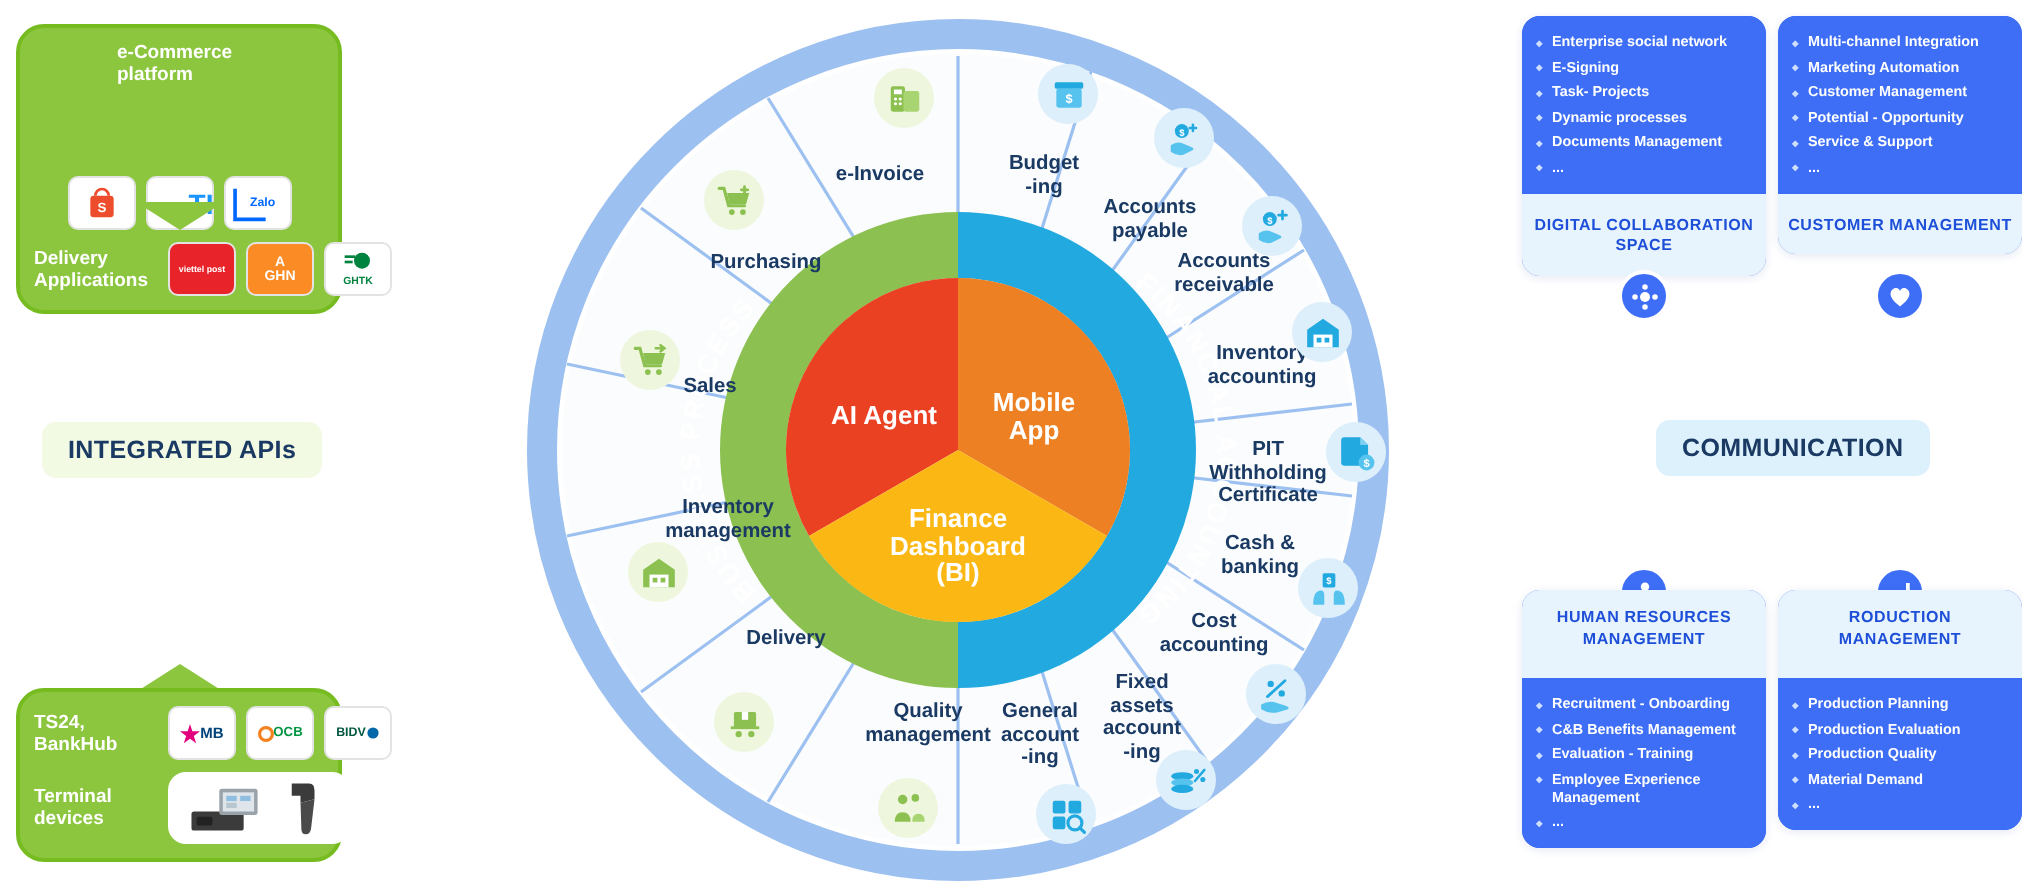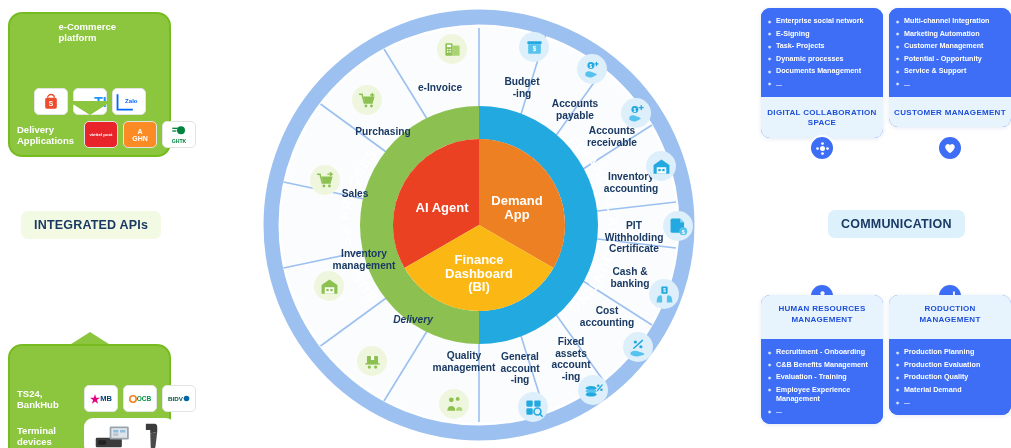--- a/index.html
+++ b/index.html
@@ -205,21 +205,21 @@
     <path d="M0 0 L22 14 L44 0 Z" fill="#8cc63e"></path>
   </svg>
 
   <div class="green-label-pill" style="left:21px; top:211px;">INTEGRATED APIs</div>
 
   <svg style="position:absolute;left:68px;top:330px;" width="44" height="16">
     <path d="M0 16 L22 2 L44 16 Z" fill="#8cc63e"></path>
   </svg>
 
   <div class="green-card" style="left:8px; top:344px; width:163px;">
-    <div class="green-row" style="background:#8cc63e; padding:0; gap:5px;margin-top:32px;">
+    <div class="green-row" style="background:#8cc63e; padding:0; gap:5px;">
       <div class="rlabel">TS24, BankHub</div>
       <div class="tile-row">
         <div class="logo-chip">
           <svg width="10" height="10" viewBox="0 0 12 12">
               <path d="M6 0 L7.4 4.4 L12 4.4 L8.3 7.2 L9.7 11.6 L6 8.9 L2.3 11.6 L3.7 7.2 L0 4.4 L4.6 4.4 Z" fill="#e3007d"></path>
             </svg>
           <span style="color:#00427a;font-size:7.5px;">MB</span>
         </div>
         <div class="logo-chip">
           <svg width="8" height="8" viewBox="0 0 10 10">
@@ -296,28 +296,28 @@
 
       <text class="ring-text">
         <textPath href="#bpArc" startOffset="50%" text-anchor="middle">BUSINESS PROCESS</textPath>
       </text>
       <text class="ring-text">
         <textPath href="#faArc" startOffset="50%" text-anchor="middle">FINANCIAL ACCOUNTING</textPath>
       </text>
     </svg>
 
     <div class="core-label" style="left:180px; top:200px; width:80px;">AI Agent</div>
-    <div class="core-label" style="left:255px; top:200px; width:68px;">Demand App</div>
+    <div class="core-label" style="left:255px; top:200px; width:68px;">Mobile App</div>
     <div class="core-label" style="left:217px; top:265px; width:88px;">Finance Dashboard (BI)</div>
 
     <div class="seg-label" style="left:178px; top:80px;">e-Invoice</div>
     <div class="seg-label" style="left:121px; top:124px;">Purchasing</div>
     <div class="seg-label" style="left:93px; top:186px;">Sales</div>
     <div class="seg-label" style="left:102px; top:252px;">Inventory management</div>
-    <div class="seg-label" style="left:151px; top:312px;font-style:italic;">Delivery</div>
+    <div class="seg-label" style="left:131px; top:312px;">Delivery</div>
     <div class="seg-label" style="left:202px; top:354px;">Quality management</div>
 
     <div class="seg-label" style="left:260px; top:80px; width:56px;">Budget<br>-ing</div>
     <div class="seg-label" style="left:313px; top:102px;">Accounts<br>payable</div>
     <div class="seg-label" style="left:350px; top:129px;">Accounts<br>receivable</div>
     <div class="seg-label" style="left:369px; top:175px;">Inventory<br>accounting</div>
     <div class="seg-label" style="left:372px; top:229px; width:80px;">PIT<br>Withholding<br>Certificate</div>
     <div class="seg-label" style="left:368px; top:270px;">Cash &amp;<br>banking</div>
     <div class="seg-label" style="left:345px; top:309px;">Cost<br>accounting</div>
     <div class="seg-label" style="left:309px; top:351px; width:56px;">Fixed<br>assets<br>account<br>-ing</div>

